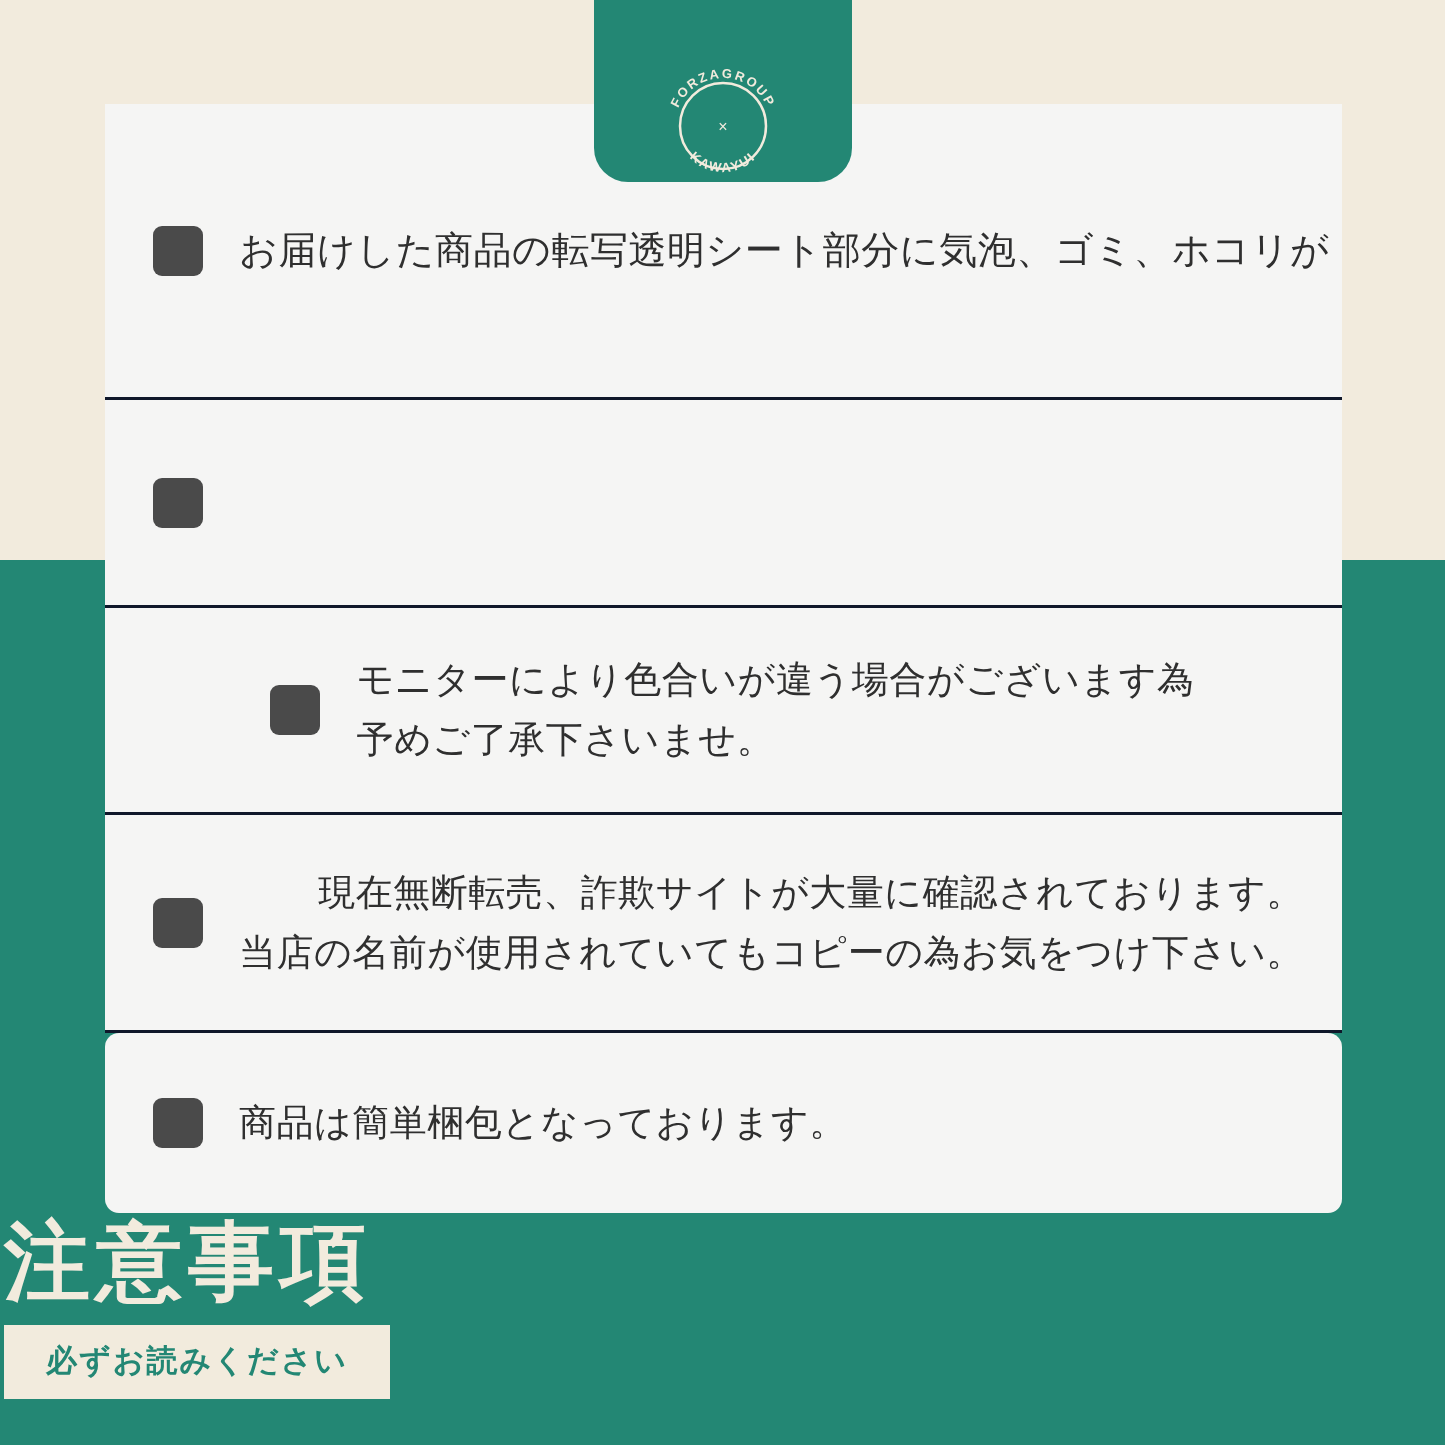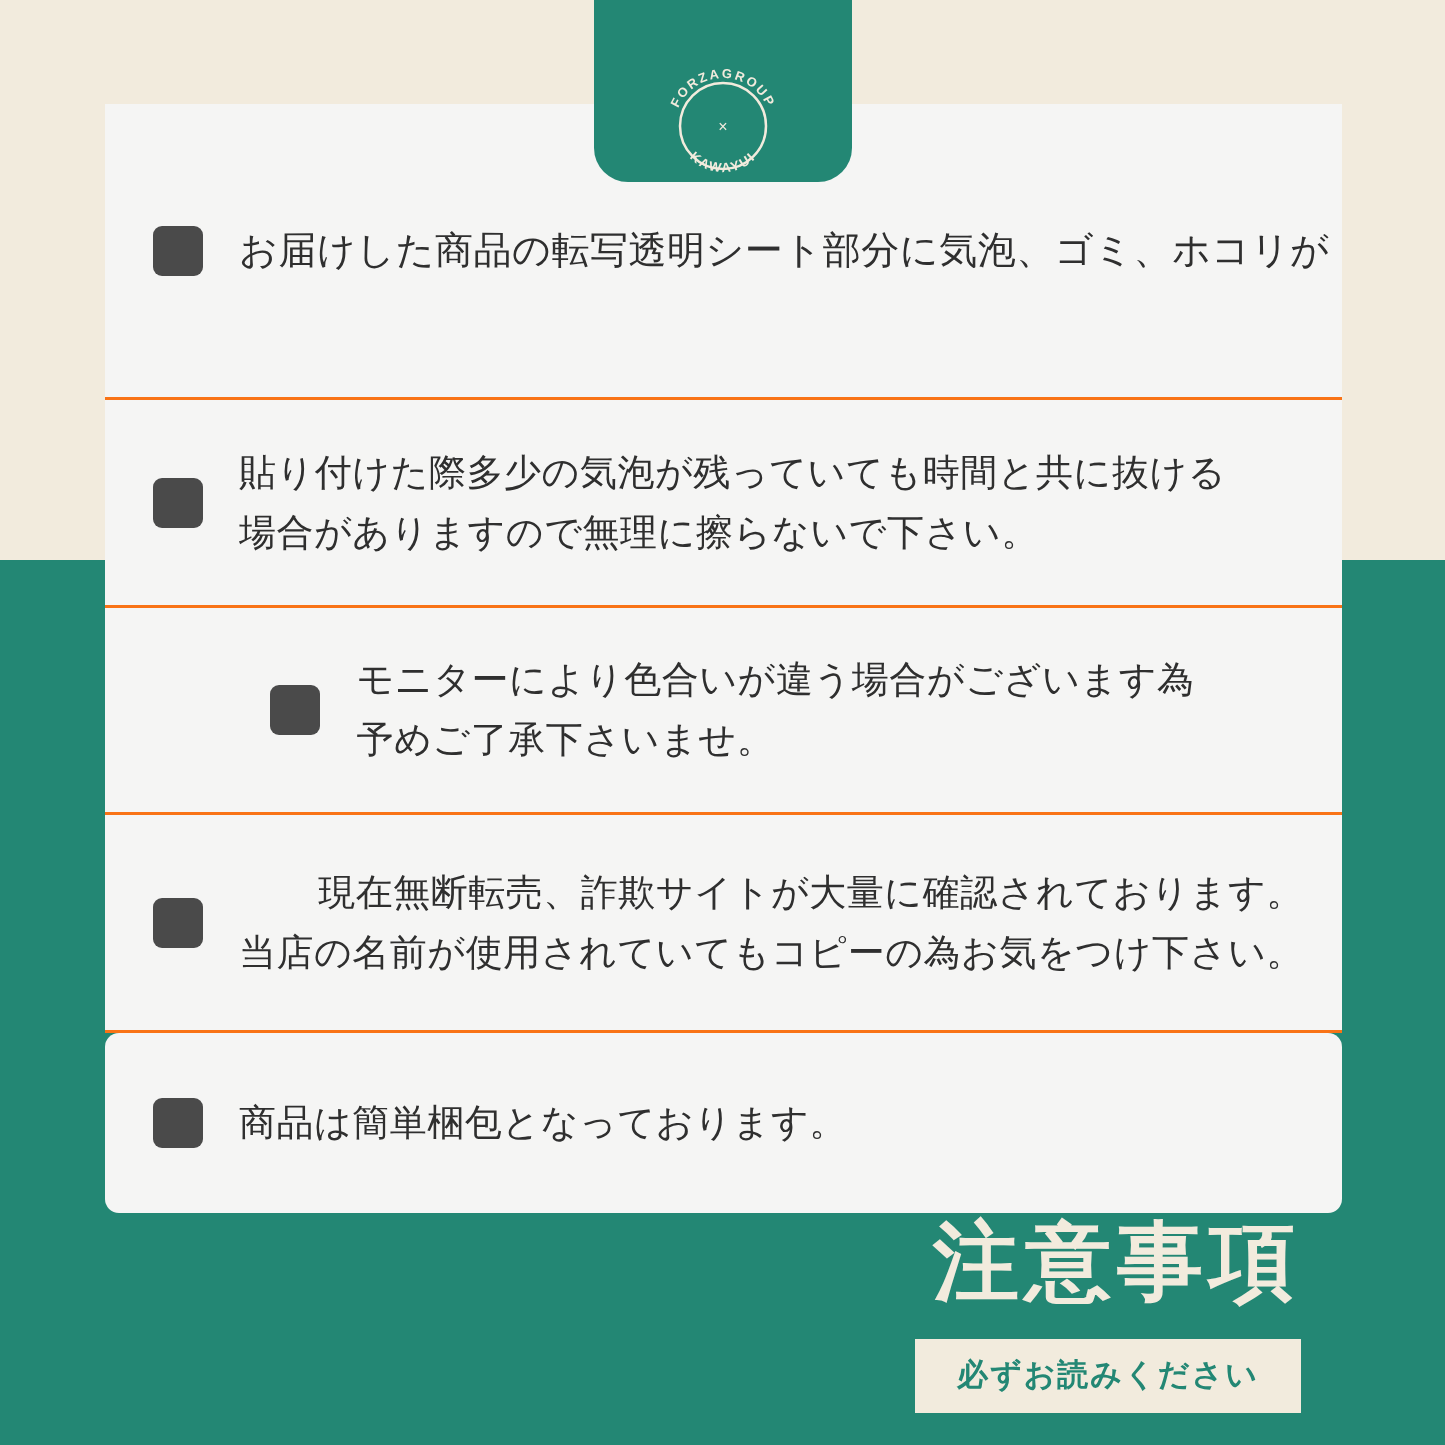--- a/index.html
+++ b/index.html
@@ -56,21 +56,21 @@
     top: 104px;
     width: 1237px;
     z-index: 4;
   }
   .card {
     background: #f5f5f4;
     display: flex;
     align-items: center;
     box-sizing: border-box;
     padding: 0 30px 0 48px;
-    border-bottom: 3px solid #f97316;
+    border-bottom: 3px solid #0f172a;
   }
   .card:last-child {
     border-bottom: none;
   }
   .card-bullet {
     flex: 0 0 auto;
     width: 50px;
     height: 50px;
     background: #4a4a4a;
     border-radius: 9px;
@@ -91,37 +91,37 @@
   .card-2 { height: 208px; }
   .card-3 { height: 207px; justify-content: center; }
   .card-4 { height: 218px; text-align: right; }
   .card-5 { height: 180px; border-radius: 14px; }
 
   .card-1 .card-text { font-size: 38px; }
 
   
   .footer {
     position: absolute;
-    left: 12px;
+    left: 4px;
     top: 1196px;
     width: 1289px;
-    text-align: right;
+    text-align: left;
     z-index: 4;
   }
   .footer-title {
     font-size: 86px;
     font-weight: 700;
     color: #f2ebdd;
     letter-spacing: 6px;
     line-height: 1.1;
     margin-top: 18px;
   }
   .footer-sub {
     display: inline-block;
-    margin-top: 30px;
+    margin-top: 16px;
     background: #f2ebdd;
     color: #238774;
     font-size: 31px;
     font-weight: 700;
     letter-spacing: 2px;
     padding: 15px 42px 17px 42px;
   }
 </style>
 </head>
 <body>
@@ -153,24 +153,20 @@
 
     <div class="card card-1">
       <div class="card-bullet"></div>
       <div class="card-text">
         <span class="card-line">お届けした商品の転写透明シート部分に気泡、ゴミ、ホコリが</span>
       </div>
     </div>
 
     <div class="card card-2">
       <div class="card-bullet"></div>
-      <div class="card-text">
-        <span class="card-line">貼り付けた際多少の気泡が残っていても時間と共に抜ける</span>
-        <span class="card-line">場合がありますので無理に擦らないで下さい。</span>
-      </div>
     </div>
 
     <div class="card card-3">
       <div class="card-bullet"></div>
       <div class="card-text">
         <span class="card-line">モニターにより色合いが違う場合がございます為</span>
         <span class="card-line">予めご了承下さいませ。</span>
       </div>
     </div>
 

